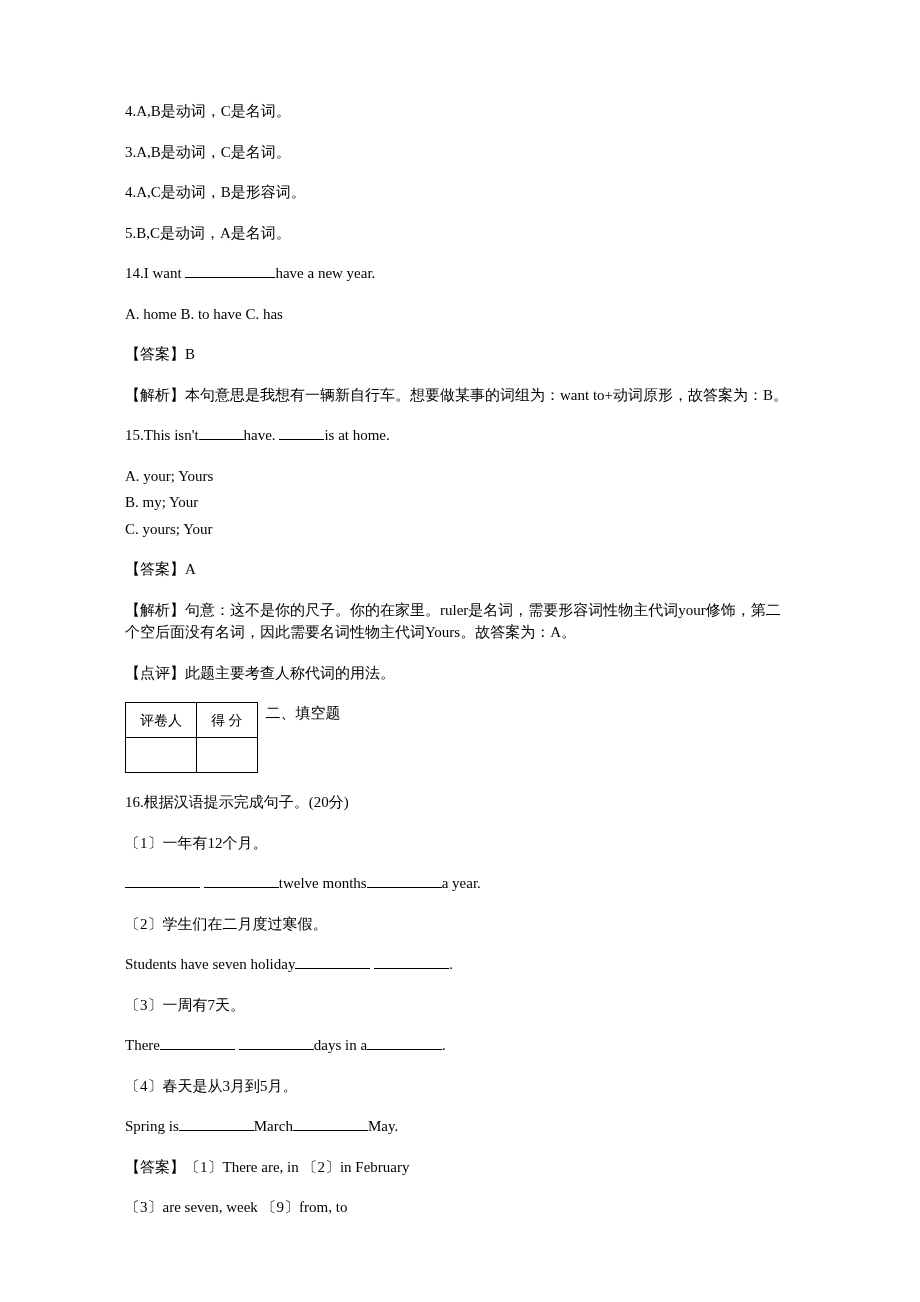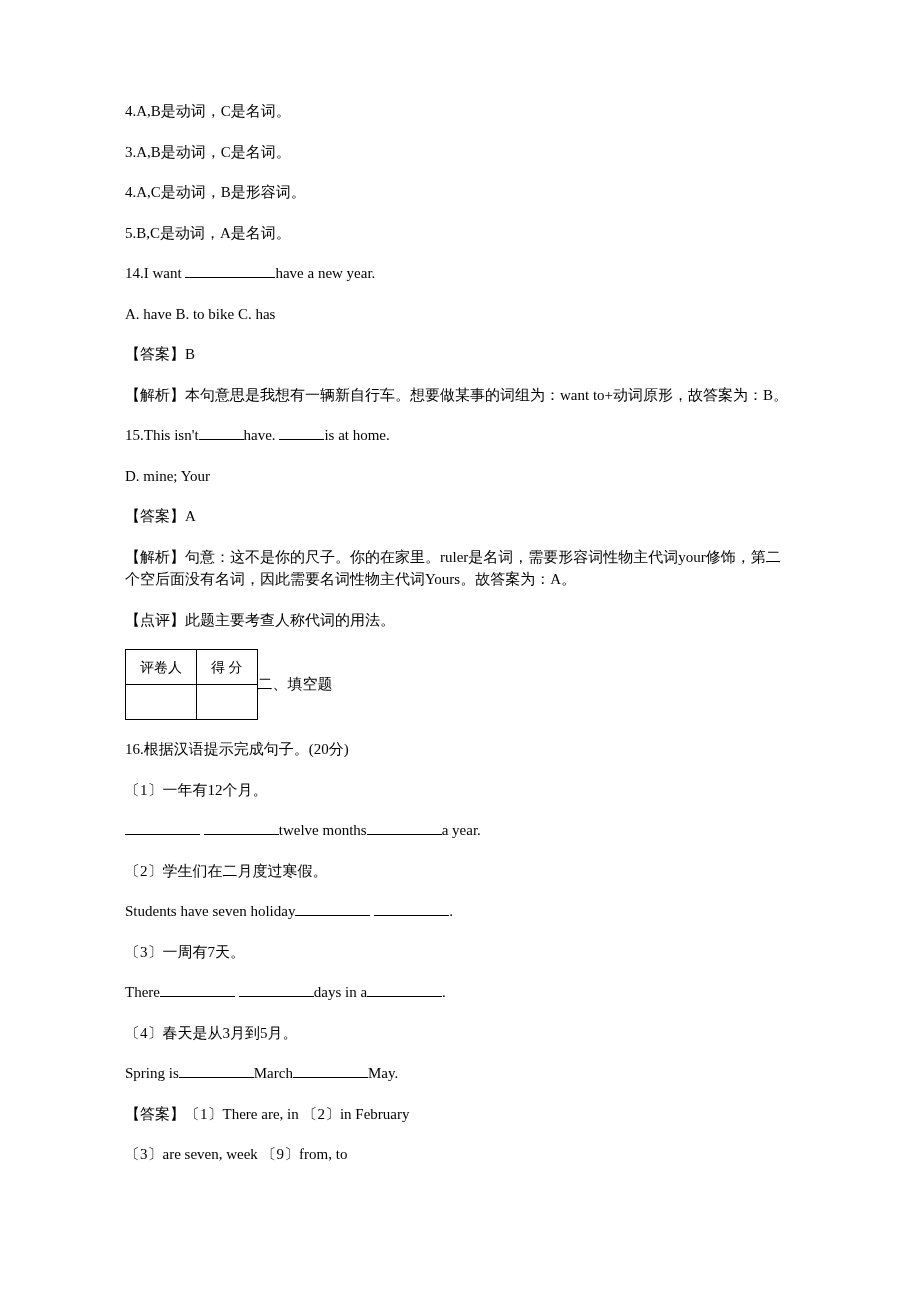--- a/index.html
+++ b/index.html
@@ -33,51 +33,53 @@
     table.score-table td {
       border: 1.5px solid #000;
       padding: 6px 14px;
       height: 22px;
       text-align: center;
       font-size: 14px;
     }
     .section-title {
       display: inline-block;
       vertical-align: middle;
-      margin-left: 0px;
+      margin-left: 8px;
     }
     .section-row {
       margin-bottom: 18px;
       display: flex;
-      align-items: center;
+      align-items: flex-start;
     }
     .options-block div {
       margin-bottom: 4px;
     }
   </style>
 </head>
 <body>
 
 <div class="para">4.A,B是动词，C是名词。</div>
 <div class="para">3.A,B是动词，C是名词。</div>
 <div class="para">4.A,C是动词，B是形容词。</div>
 <div class="para">5.B,C是动词，A是名词。</div>
 
 <div class="para">
   <span>14.I want </span><span class="blank-line blank-long"></span><span>have a new year.</span>
 </div>
-<div class="para">A. have   B. to bike   C. has</div>
+<div class="para">A. home   B. to have   C. has</div>
 <div class="para">【答案】B</div>
 <div class="para">【解析】本句意思是我想有一辆新自行车。想要做某事的词组为：want to+动词原形，故答案为：B。</div>
 
 <div class="para">
   <span>15.This isn't</span><span class="blank-line blank-short"></span><span>have. </span><span class="blank-line blank-short"></span><span>is at home.</span>
 </div>
 <div class="para options-block">
-  <div>D. mine; Your</div>
+  <div>A. your; Yours</div>
+  <div>B. my; Your</div>
+  <div>C. yours; Your</div>
 </div>
 <div class="para">【答案】A</div>
 <div class="para">【解析】句意：这不是你的尺子。你的在家里。ruler是名词，需要形容词性物主代词your修饰，第二个空后面没有名词，因此需要名词性物主代词Yours。故答案为：A。</div>
 <div class="para">【点评】此题主要考查人称代词的用法。</div>
 
 <div class="section-row">
   <table class="score-table">
     <tbody>
         <tr>
       <td>评卷人</td>

